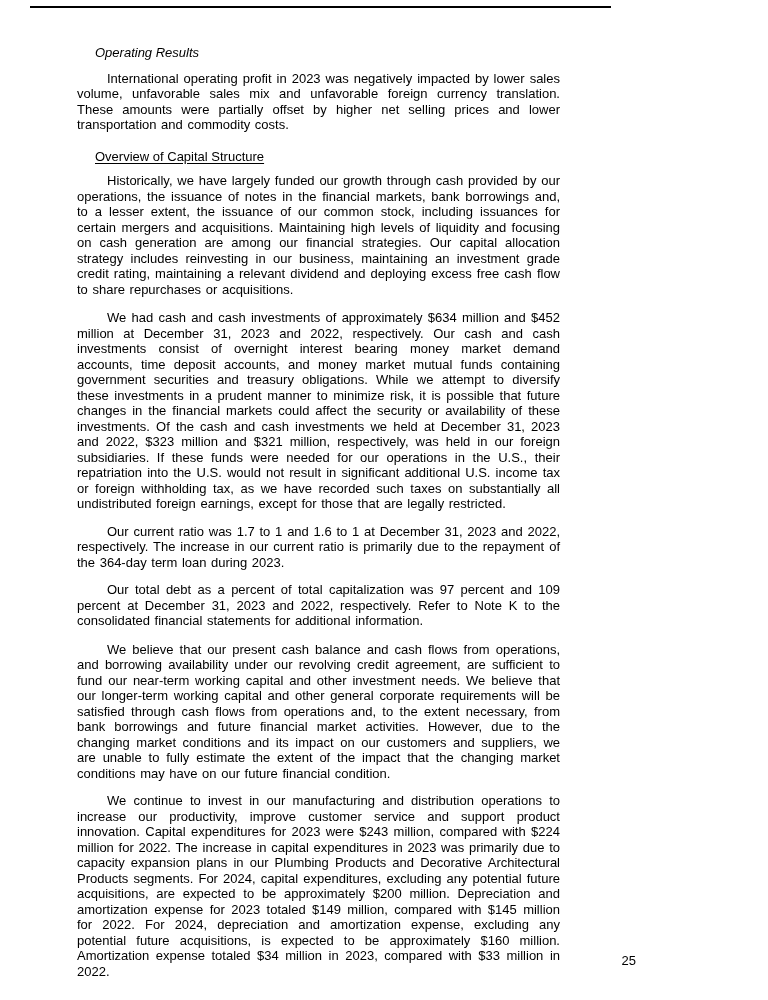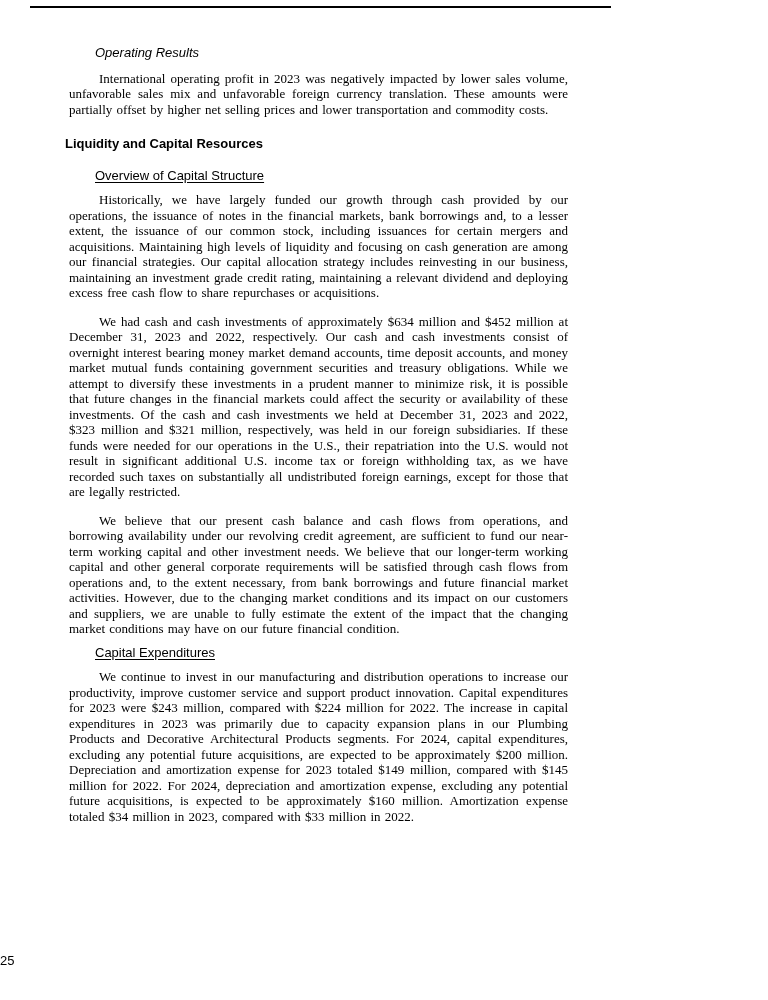--- a/index.html
+++ b/index.html
@@ -22,25 +22,24 @@
   }
   .top-rule {
     position: absolute;
     top: 6px;
     left: 30px;
     right: 25px;
     height: 2px;
     background: #000000;
   }
   .para {
-    margin: 4px;
+    margin: 12px;
     text-align: justify;
     text-indent: 30px;
     word-spacing: 1px;
-    font-family: Liberation Serif, serif;
   }
   .heading {
     margin: 0;
     font-size: 13px;
     line-height: 15.5px;
     font-weight: normal;
   }
   .heading.indent { padding-left: 30px; }
   .heading.italic { font-style: italic; }
   .heading.bold { font-weight: bold; }
@@ -55,48 +54,48 @@
   .mt10 { margin-top: 10px; }
   .mt12 { margin-top: 12px; }
   .mt13 { margin-top: 13px; }
   .mt16 { margin-top: 16px; }
   .mt19 { margin-top: 19px; }
   .page-number {
     position: absolute;
     top: 953px;
     left: 0;
     width: 100%;
-    text-align: left;
+    text-align: right;
     font-size: 13px;
   }
 </style>
 </head>
 <body>
 
 <div class="page">
 
   <div class="top-rule"></div>
 
   <h3 class="heading indent italic">Operating Results</h3>
 
   <p class="para mt10">International operating profit in 2023 was negatively impacted by lower sales volume, unfavorable sales mix and unfavorable foreign currency translation. These amounts were partially offset by higher net selling prices and lower transportation and commodity costs.</p>
 
-  <h2 class="heading bold mt19">Liquidity and Capital Resources</h2>
 
   <h3 class="heading indent underline mt16"><span>Overview of Capital Structure</span></h3>
 
   <p class="para mt9">Historically, we have largely funded our growth through cash provided by our operations, the issuance of notes in the financial markets, bank borrowings and, to a lesser extent, the issuance of our common stock, including issuances for certain mergers and acquisitions. Maintaining high levels of liquidity and focusing on cash generation are among our financial strategies. Our capital allocation strategy includes reinvesting in our business, maintaining an investment grade credit rating, maintaining a relevant dividend and deploying excess free cash flow to share repurchases or acquisitions.</p>
 
   <p class="para mt13">We had cash and cash investments of approximately $634 million and $452 million at December 31, 2023 and 2022, respectively. Our cash and cash investments consist of overnight interest bearing money market demand accounts, time deposit accounts, and money market mutual funds containing government securities and treasury obligations. While we attempt to diversify these investments in a prudent manner to minimize risk, it is possible that future changes in the financial markets could affect the security or availability of these investments. Of the cash and cash investments we held at December 31, 2023 and 2022, $323 million and $321 million, respectively, was held in our foreign subsidiaries. If these funds were needed for our operations in the U.S., their repatriation into the U.S. would not result in significant additional U.S. income tax or foreign withholding tax, as we have recorded such taxes on substantially all undistributed foreign earnings, except for those that are legally restricted.</p>
 
+  <p class="para mt10">Our current ratio was 1.7 to 1 and 1.6 to 1 at December 31, 2023 and 2022, respectively. The increase in our current ratio is primarily due to the repayment of the 364-day term loan during 2023.</p>
 
+  <p class="para mt12">Our total debt as a percent of total capitalization was 97 percent and 109 percent at December 31, 2023 and 2022, respectively. Refer to Note K to the consolidated financial statements for additional information.</p>
 
   <p class="para mt13">We believe that our present cash balance and cash flows from operations, and borrowing availability under our revolving credit agreement, are sufficient to fund our near-term working capital and other investment needs. We believe that our longer-term working capital and other general corporate requirements will be satisfied through cash flows from operations and, to the extent necessary, from bank borrowings and future financial market activities. However, due to the changing market conditions and its impact on our customers and suppliers, we are unable to fully estimate the extent of the impact that the changing market conditions may have on our future financial condition.</p>
 
-  <h3 class="heading indent underline mt8"><span>Capital Expenditures</span></h3>
 
   <p class="para mt9">We continue to invest in our manufacturing and distribution operations to increase our productivity, improve customer service and support product innovation. Capital expenditures for 2023 were $243 million, compared with $224 million for 2022. The increase in capital expenditures in 2023 was primarily due to capacity expansion plans in our Plumbing Products and Decorative Architectural Products segments. For 2024, capital expenditures, excluding any potential future acquisitions, are expected to be approximately $200 million. Depreciation and amortization expense for 2023 totaled $149 million, compared with $145 million for 2022. For 2024, depreciation and amortization expense, excluding any potential future acquisitions, is expected to be approximately $160 million. Amortization expense totaled $34 million in 2023, compared with $33 million in 2022.</p>
 
 
 
   <div class="page-number">25</div>
 
 </div>
 
 </body></html>

